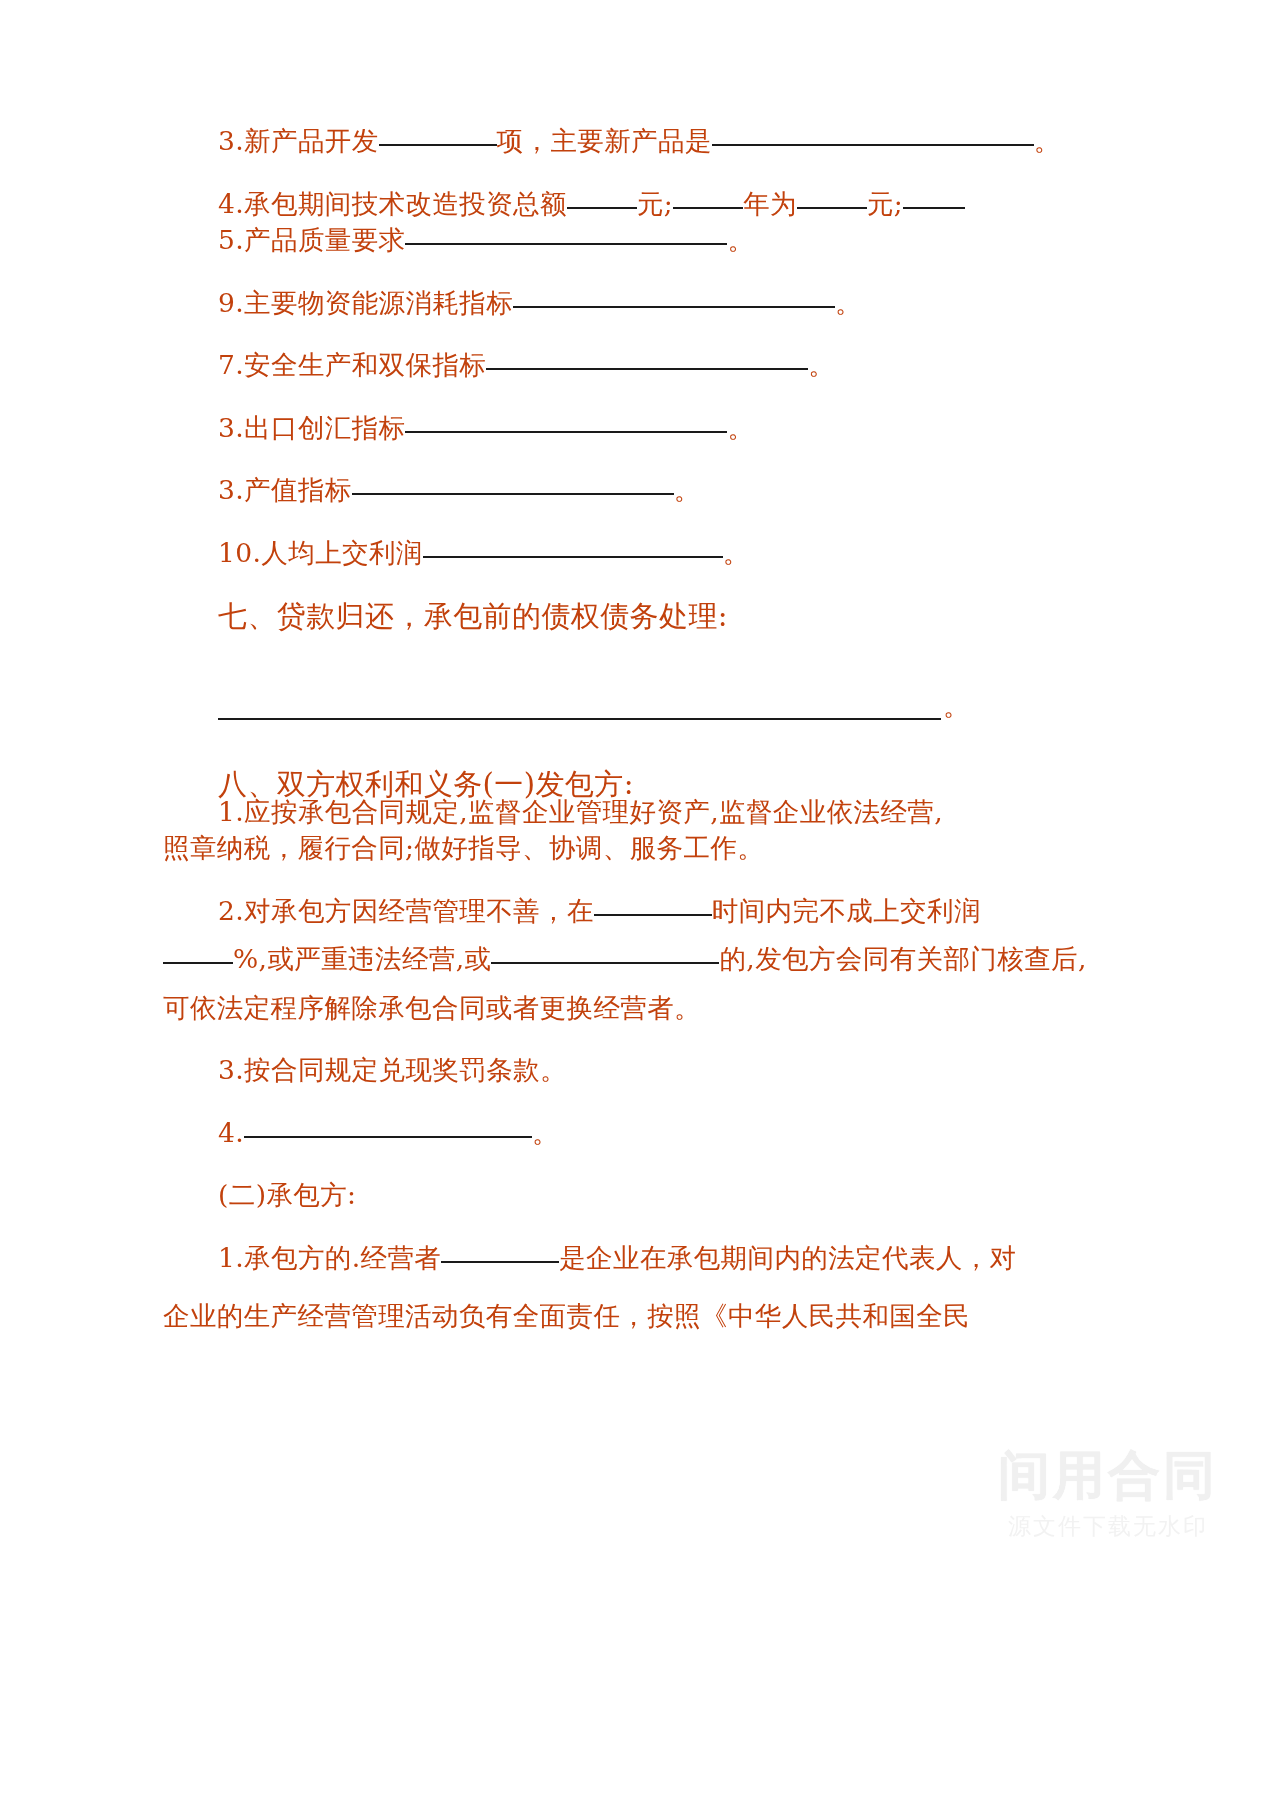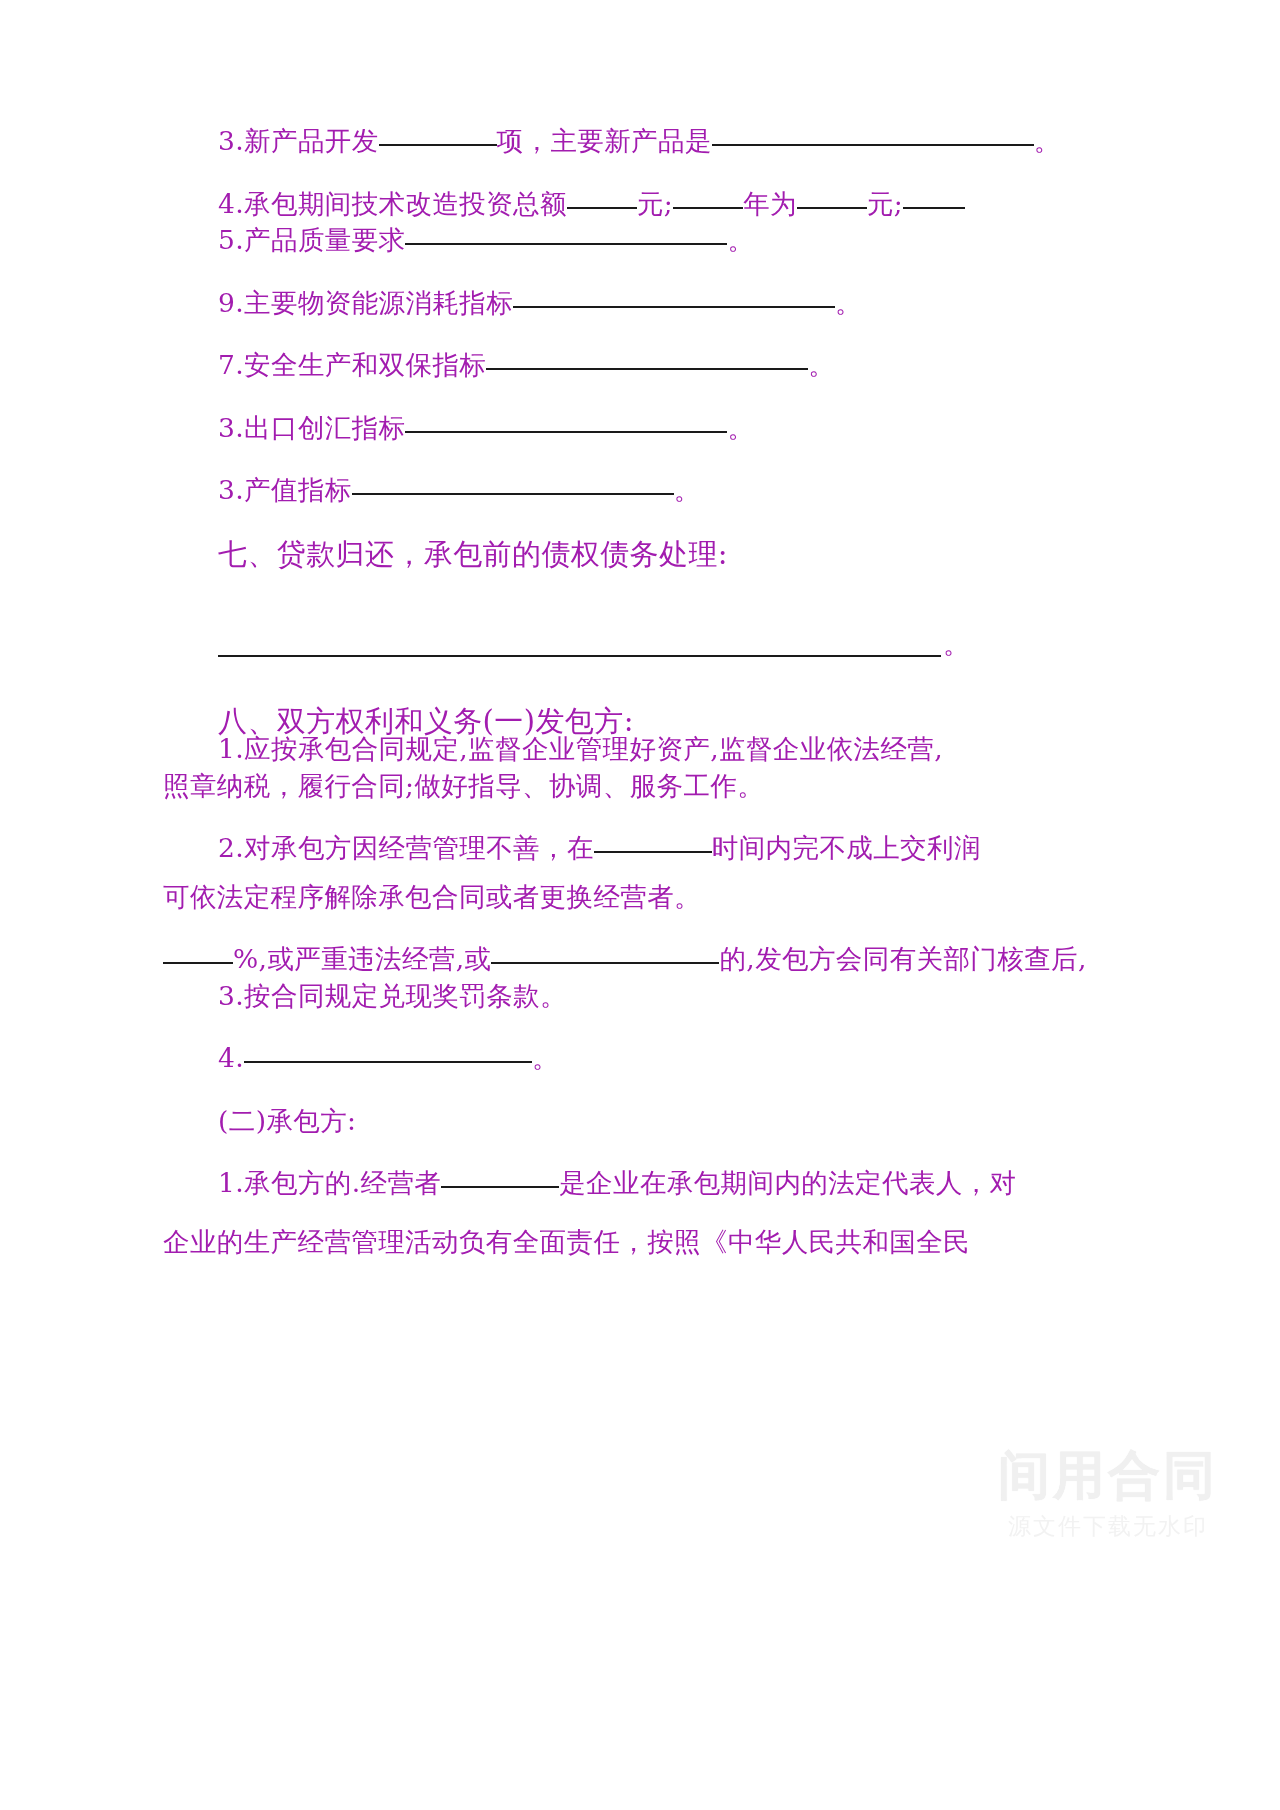--- a/index.html
+++ b/index.html
@@ -27,21 +27,21 @@
     position: absolute;
     left: 163px;
     top: 128px;
     width: 955px;
   }
   .para {
     font-size: 26.5px;
     line-height: 1.0;
     letter-spacing: 0.4px;
     margin: 0 0 0 0;
-    color: #a21caf;
+    color: #c2410c;
     white-space: nowrap;
   }
   
   .blk { margin-bottom: 36px; }
   .blk-tight { margin-bottom: 10px; }
   .indent { padding-left: 55px; }
   .noindent { padding-left: 0; }
   .blank {
     display: inline-block;
     border-bottom: 2px solid #1a1a1a;
@@ -130,43 +130,46 @@
     </div>
 
     <div class="para indent blk">
       <span>3.出口创汇指标</span><span class="blank b-4xl"></span><span>。</span>
     </div>
 
     <div class="para indent blk">
       <span>3.产值指标</span><span class="blank b-4xl"></span><span>。</span>
     </div>
 
+    <div class="para indent blk">
+      <span>10.人均上交利润</span><span class="blank b-3xl"></span><span>。</span>
+    </div>
 
     <div class="para sec-head" style="margin-bottom:62px;">七、贷款归还，承包前的债权债务处理:</div>
 
     <div class="para rule-row" style="margin-bottom:50px;">
       <span class="long-rule"></span>
         <span class="tail">。</span>
     </div>
 
     <div class="para sec-head" style="">八、双方权利和义务(一)发包方:</div>
 
     <div class="para indent blk-tight">1.应按承包合同规定,监督企业管理好资产,监督企业依法经营,</div>
 
     <div class="para noindent" style="margin-bottom:36px;">照章纳税，履行合同;做好指导、协调、服务工作。</div>
 
     <div class="para indent blk-tight">
       <span>2.对承包方因经营管理不善，在</span><span class="blank b-m"></span><span>时间内完不成上交利润</span>
     </div>
 
-    <div class="para noindent" style="margin-top:22px;margin-bottom:36px;">可依法定程序解除承包合同或者更换经营者。</div>
-
     <div class="para noindent blk-tight" style="margin-top:22px;">
       <span class="blank b-s"></span><span>%,或严重违法经营,或</span><span class="blank b-l"></span><span>的,发包方会同有关部门核查后,</span>
     </div>
+
+    <div class="para noindent" style="margin-top:22px;margin-bottom:36px;">可依法定程序解除承包合同或者更换经营者。</div>
 
     <div class="para indent blk">3.按合同规定兑现奖罚条款。</div>
 
     <div class="para indent blk">
       <span>4.</span><span class="blank b-2xl"></span><span>。</span>
     </div>
 
     <div class="para indent blk">(二)承包方:</div>
 
     <div class="para indent blk-tight">

